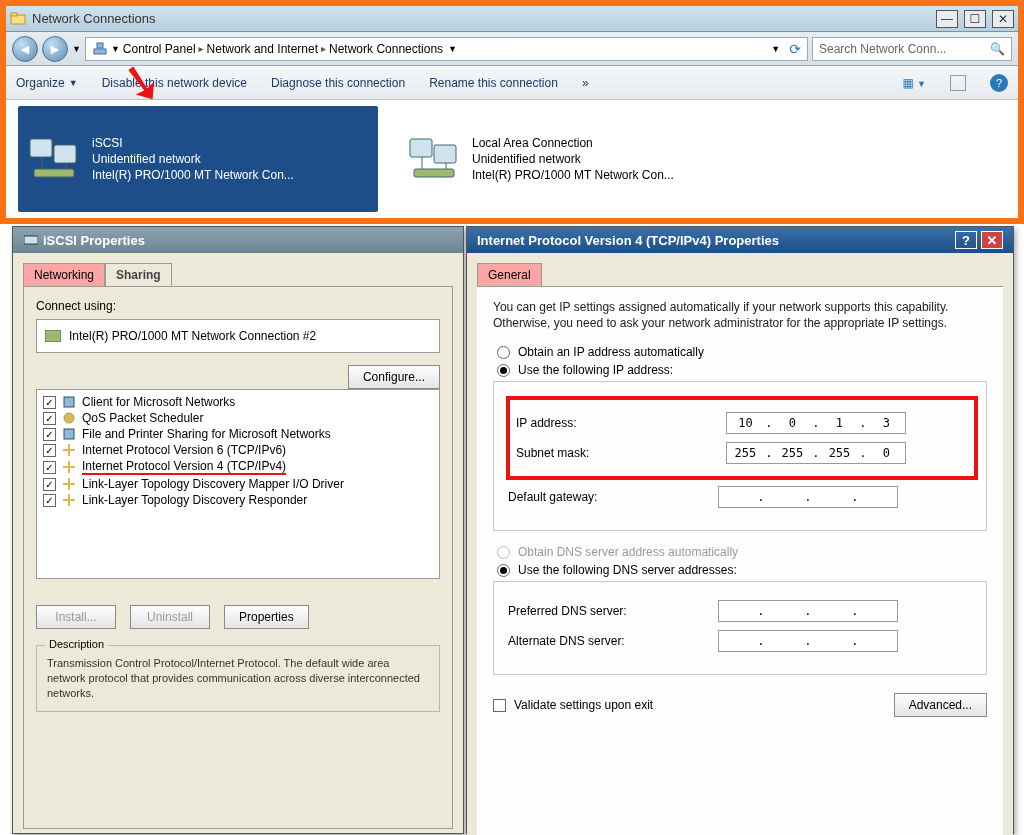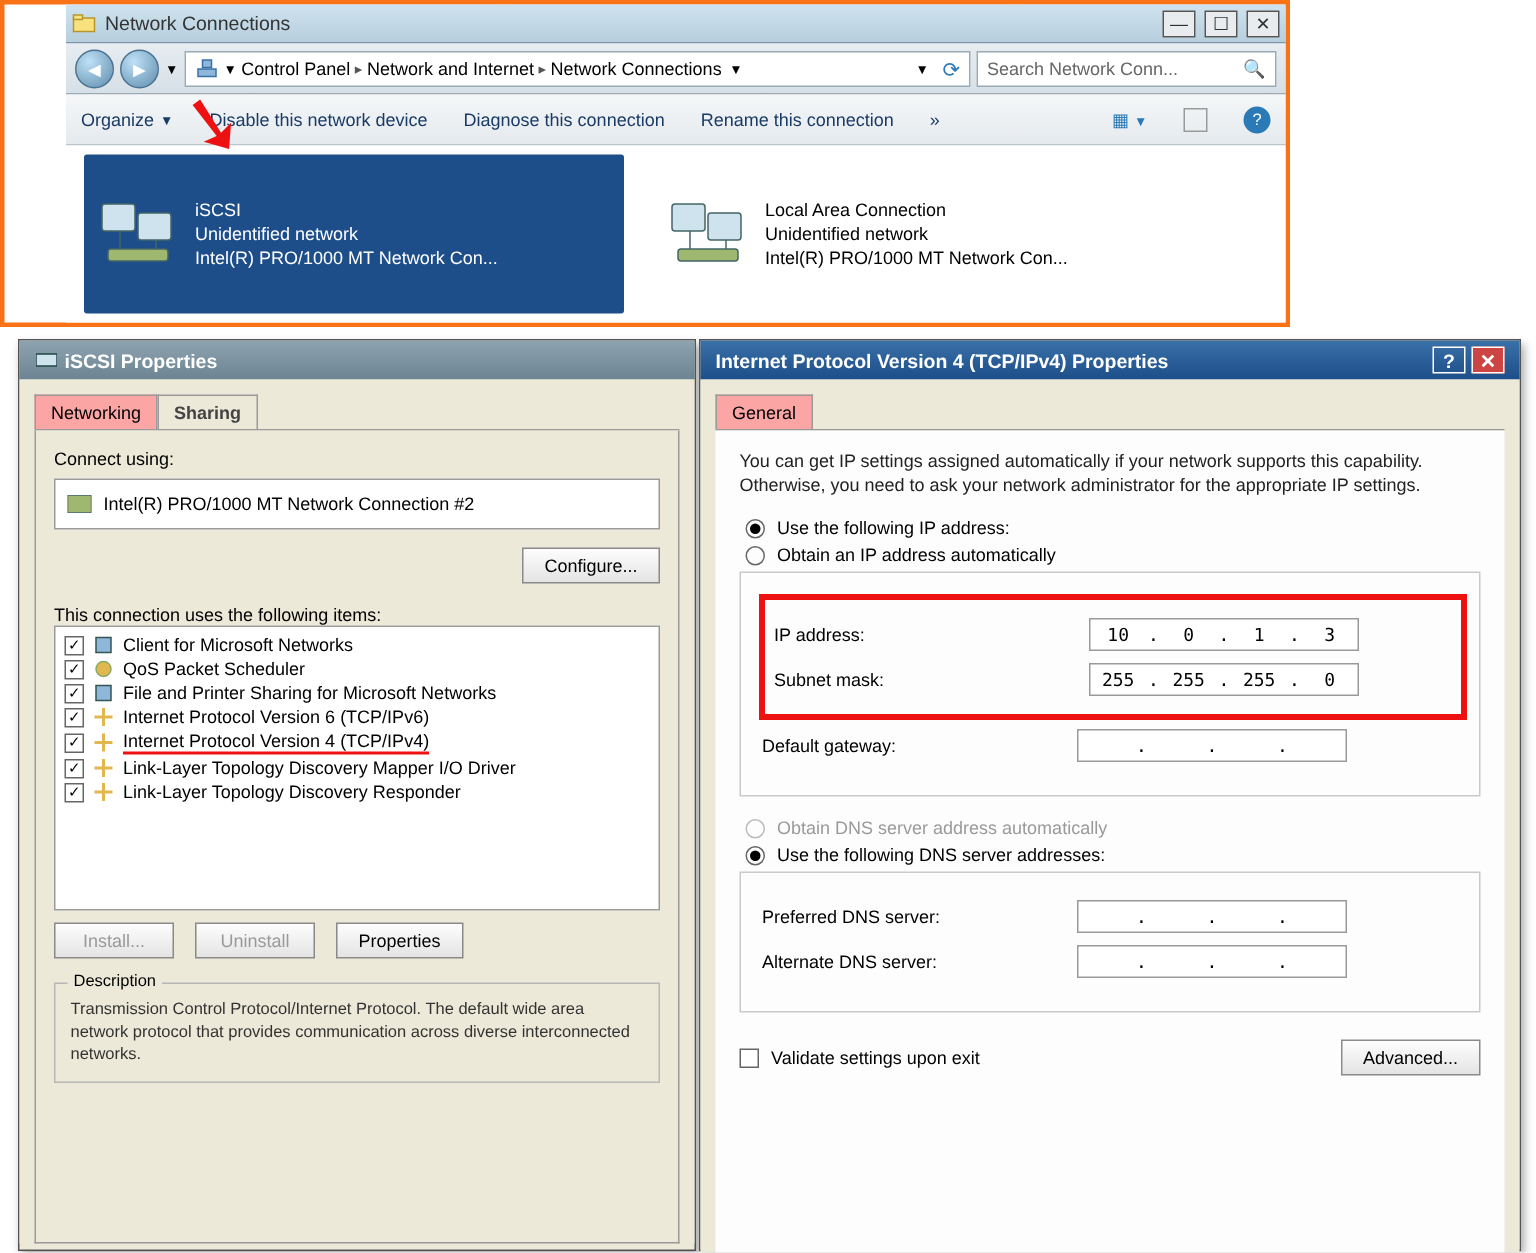--- a/index.html
+++ b/index.html
@@ -9,23 +9,22 @@
     font-size: 12px;
     background: #fff;
     width: 1024px;
     height: 835px;
     overflow: hidden;
     position: relative;
     color: #000;
   }
   
   .explorer {
-    width: 860px;
-    border: 3px solid #f97316;
-    padding-left: 41px;
+    width: 1024px;
+    border: 6px solid #f97316;
   }
   .titlebar {
     height: 26px;
     background: linear-gradient(#cfe3ef, #b7cedd);
     display: flex;
     align-items: center;
     padding: 0 4px;
     font-size: 13px;
     color: #333;
     gap: 6px;
@@ -106,21 +105,21 @@
   .panel{border:1px solid #9a9a9a;border-top:none;background:#fdfdfd;padding:12px;}
   .iscsi-dlg .panel{height:542px;background:#ece9d8;}
   .connect-box{border:1px solid #9a9a9a;background:#fff;height:34px;display:flex;align-items:center;gap:8px;padding:0 8px;margin:6px 0 12px;}
   .btn{border:1px solid #8a8a8a;background:linear-gradient(#fdfdfd,#e4e4e4);padding:4px 14px;font-size:12px;display:inline-flex;align-items:center;justify-content:center;min-width:80px;cursor:default;}
   .btn[disabled]{color:#9a9a9a;}
   .listbox{border:1px solid #9a9a9a;background:#fff;height:190px;overflow:auto;padding:4px 6px;}
   .li{display:flex;align-items:center;gap:6px;padding:1px 0;}
   .chk{width:13px;height:13px;border:1px solid #666;background:#fff;display:inline-flex;align-items:center;justify-content:center;font-size:10px;}
   .li .proto-icon{width:14px;height:14px;display:inline-block;}
   .underline-red{border-bottom:2px solid #e11;}
-  .btnrow{display:flex;gap:14px;margin-top:8px;}
+  .btnrow{display:flex;gap:14px;margin-top:26px;}
   .groupbox{border:1px solid #b7b7b7;padding:10px;margin-top:16px;position:relative;}
   .groupbox .legend{position:absolute;top:-8px;left:8px;background:#ece9d8;padding:0 4px;font-size:11px;}
   .desc{font-size:11px;color:#333;line-height:1.35;}
 
   
   .ipv4-dlg{left:466px;top:226px;width:548px;height:608px;}
   .ipv4-dlg .dlg-title{background:linear-gradient(#3a70a8,#1d4e89);}
   .ipv4-dlg .title-extra{margin-left:auto;display:flex;gap:4px;}
   .ipv4-dlg .close-x{width:22px;height:18px;border:1px solid #fff;background:#c44;display:flex;align-items:center;justify-content:center;font-weight:bold;}
   .ipv4-dlg .help-q{width:22px;height:18px;border:1px solid #fff;display:flex;align-items:center;justify-content:center;}
@@ -261,21 +260,20 @@
       <div class="connect-box">
         <span class="icon-sm">
           <svg width="16" height="12">
               <rect width="16" height="12" fill="#9fb870" stroke="#466"></rect>
             </svg>
         </span>
         <span>Intel(R) PRO/1000 MT Network Connection #2</span>
       </div>
       <div style="text-align:right;"><span class="btn">Configure...</span></div>
 
-      <div style="margin-top:14px;">This connection uses the following items:</div>
       <div class="listbox">
         <div class="li">
             <span class="chk">✓</span>
             <span class="proto-icon"><svg width="14" height="14">
                 <rect x="2" y="2" width="10" height="10" fill="#8fb7d9" stroke="#355"></rect>
               </svg></span>
             <span>Client for Microsoft Networks</span>
           </div>
         <div class="li">
             <span class="chk">✓</span>
@@ -344,26 +342,26 @@
     </span>
   </div>
   <div class="tabset" style="padding-bottom:0;">
     <div class="tabs">
       <div class="tab">General</div>
     </div>
     <div class="panel ipv4-panel">
       <div class="note">You can get IP settings assigned automatically if your network supports this capability. Otherwise, you need to ask your network administrator for the appropriate IP settings.</div>
 
       <div class="radio-row">
+        <span class="radio"></span>
+          <span>Obtain an IP address automatically</span>
+      </div>
+      <div class="radio-row">
         <span class="radio sel"></span>
           <span>Use the following IP address:</span>
-      </div>
-      <div class="radio-row">
-        <span class="radio"></span>
-          <span>Obtain an IP address automatically</span>
       </div>
 
       <div class="fieldset" style="padding-top:20px;">
         <div class="red-box" style="padding:6px 8px;margin:-4px -4px 8px 0;">
           <div class="field">
             <label>IP address:</label>
             <div class="ipinput">
               <span class="octet">10</span>
                 <span class="ipdot">.</span>
               <span class="octet">0</span>

